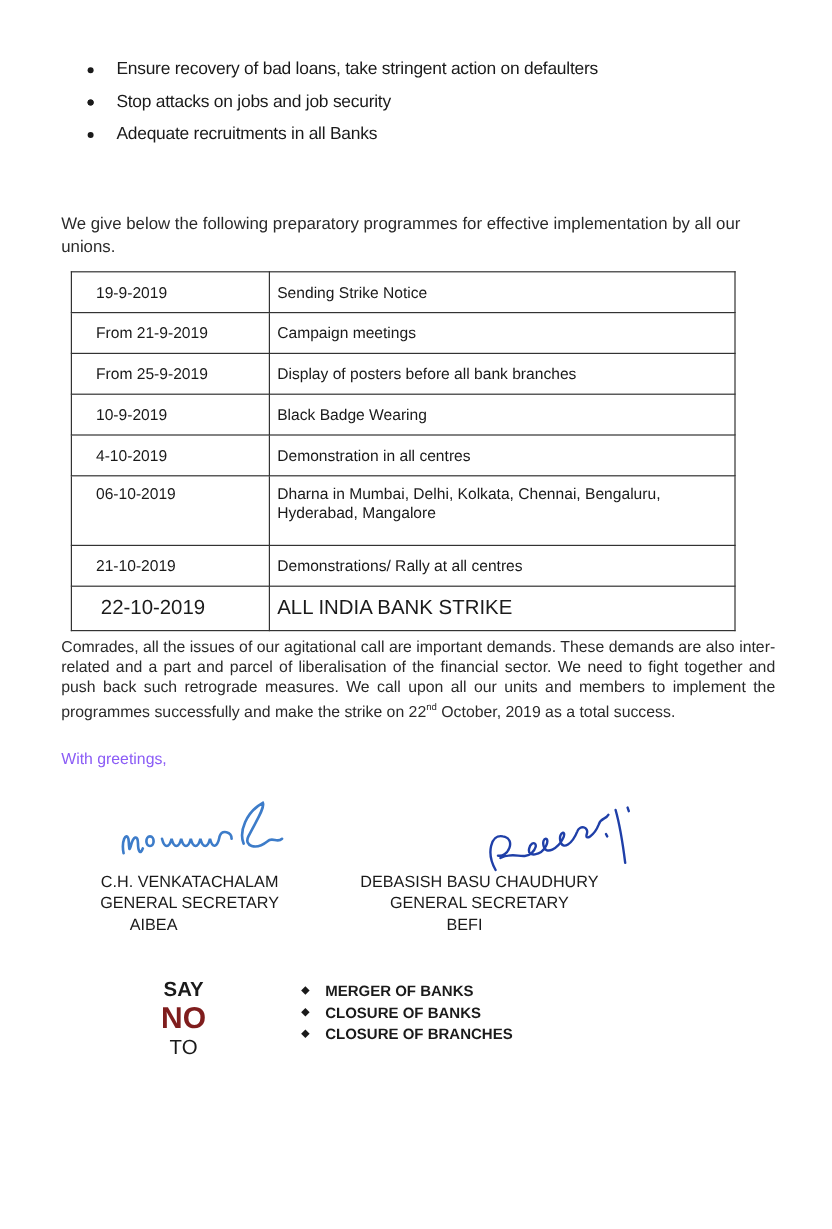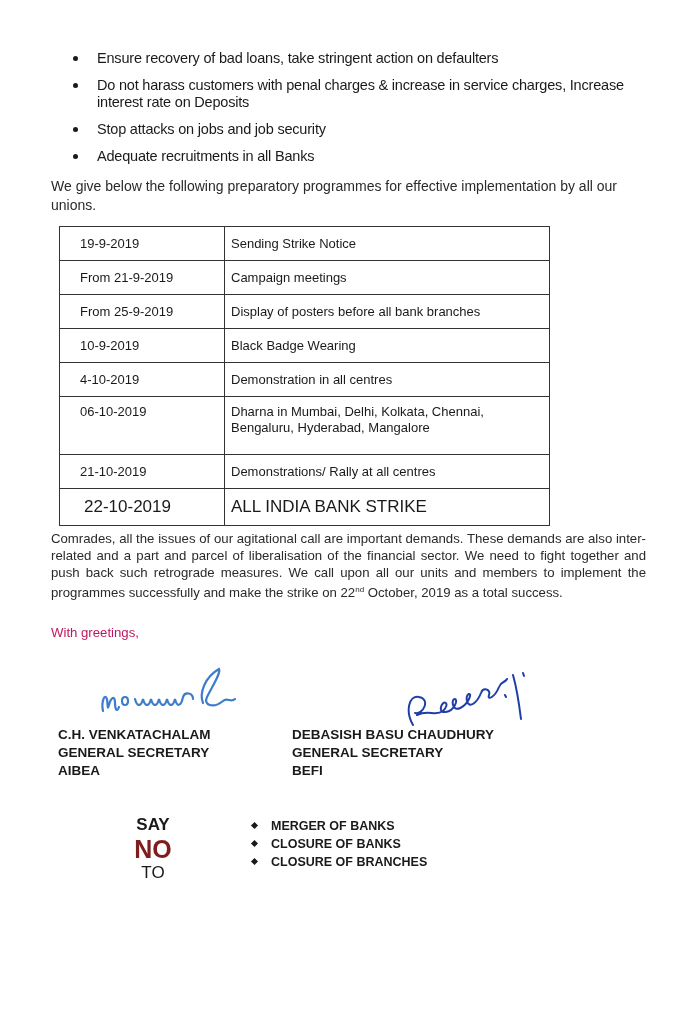--- a/index.html
+++ b/index.html
@@ -5,53 +5,53 @@
   html, body { margin: 0; padding: 0; background: #ffffff; }
   body { width: 693px; height: 1024px; position: relative; overflow: hidden; color: #1a1a1a; font-family: "Liberation Sans", sans-serif; }
   .page { position: absolute; left: 0; top: 18px; width: 693px; height: 1024px; }
 
   .bullets { position: absolute; left: 70px; top: 32px; width: 600px; margin: 0; padding: 0; list-style: none; }
   .bullets li { position: relative; padding-left: 27px; font-size: 14.5px; line-height: 17px; margin-bottom: 10px; letter-spacing: -0.2px; }
   .bullets li .dot { position: absolute; left: 3px; top: 6px; width: 5px; height: 5px; border-radius: 50%; background: #1a1a1a; }
 
   .intro { position: absolute; left: 51px; top: 159px; width: 600px; font-size: 14px; line-height: 19px; color: #2a2a2a; margin: 0; }
 
-  table.prog { position: absolute; left: 59px; top: 208px; width: 491px; border-collapse: collapse; font-size: 13px; }
+  table.prog { position: absolute; left: 59px; top: 208px; width: 554px; border-collapse: collapse; font-size: 13px; }
   table.prog td { border: 1px solid #333; padding: 0 0 0 20px; vertical-align: middle; height: 33px; }
   table.prog td.date { width: 140px; }
   table.prog td.event { padding-left: 6px; padding-right: 6px; line-height: 16px; }
   table.prog tr.tall td { height: 50px; vertical-align: top; padding-top: 7px; }
   table.prog tr.final td { height: 36px; font-size: 17px; }
   table.prog tr.final td.date { padding-left: 24px; }
 
   .closing { position: absolute; left: 51px; top: 512px; width: 595px; font-size: 13.2px; line-height: 17px; text-align: justify; color: #2a2a2a; margin: 0; }
   .closing sup { font-size: 8px; margin-top: 28px; }
-  .greet { position: absolute; left: 51px; top: 607px; font-size: 13.2px; color: #be185d; }
+  .greet { position: absolute; left: 51px; top: 607px; font-size: 13.2px; color: #8b5cf6; }
 
   .sig { position: absolute; }
   .sig svg { display: block; }
-  .signer { position: absolute; text-align: left; font-size: 13.5px; line-height: 18px; font-weight: bold; color: #1a1a1a; }
+  .signer { position: absolute; text-align: center; font-size: 13.5px; line-height: 18px; font-weight: normal; color: #1a1a1a; }
 
   .sayno { position: absolute; left: 118px; top: 797px; width: 70px; text-align: center; font-weight: bold; }
   .sayno .say { font-size: 17px; line-height: 20px; }
   .sayno .no { font-size: 25px; line-height: 28px; color: #7f1d1d; }
   .sayno .to { font-size: 17px; line-height: 20px; font-weight: normal; }
 
   .nolist { position: absolute; left: 250px; top: 799px; margin: 0; padding: 0; list-style: none; }
   .nolist li { font-size: 12.5px; line-height: 18px; font-weight: bold; position: relative; padding-left: 21px; }
   .nolist li .diamond { position: absolute; left: 2px; top: 6px; width: 5px; height: 5px; background: #1a1a1a; transform: rotate(45deg); }
 </style>
 </head>
 <body>
 
 <div class="page">
 
   <ul class="bullets">
     <li><span class="dot"></span><span>Ensure recovery of bad loans, take stringent action on defaulters</span></li>
-    <li><span class="dot"></span><span>Do not harass customers with penal charges &amp; increase in service charges, Increase interest rate on Deposits</span></li>
+    <li><span class="dot"></span></li>
     <li><span class="dot"></span><span>Stop attacks on jobs and job security</span></li>
     <li><span class="dot"></span><span>Adequate recruitments in all Banks</span></li>
   </ul>
 
   <p class="intro">We give below the following preparatory programmes for effective implementation by all our unions.</p>
 
   <table class="prog">
     <tbody>
         <tr>
           <td class="date">19-9-2019</td>

